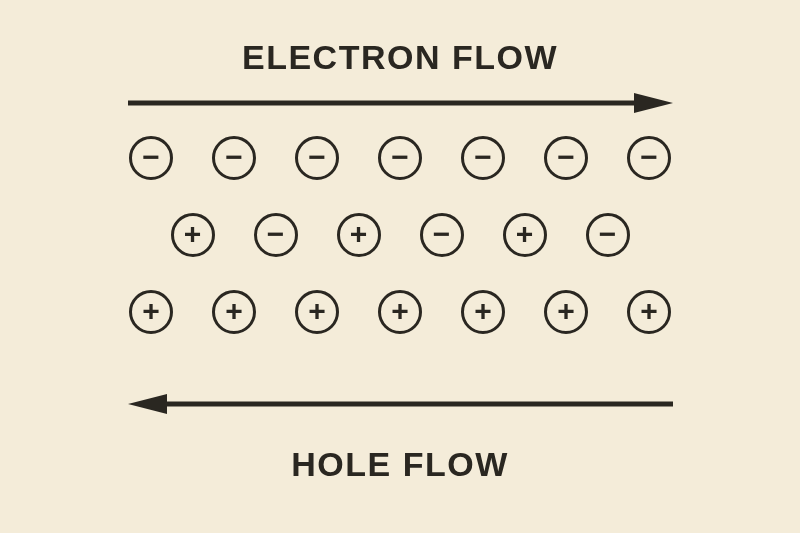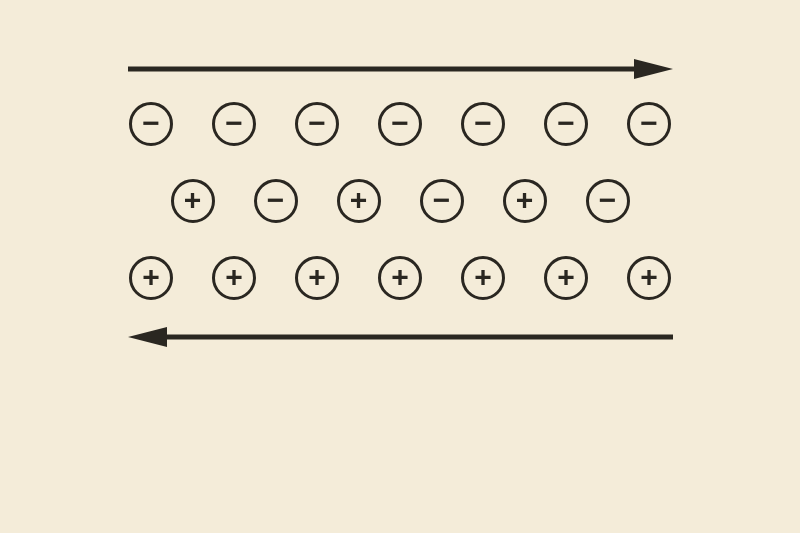--- a/index.html
+++ b/index.html
@@ -64,20 +64,21 @@
   }
   .bottom-label { margin-top: 16px; }
   .top-arrow { margin-top: 16px; }
   .bottom-arrow { margin-top: 24px; margin-bottom: 14px; }
 </style>
 </head>
 <body>
 
 <div class="diagram">
 
+  <div class="flow-label">ELECTRON FLOW</div>
 
   <svg class="arrow top-arrow" width="545" height="26" viewBox="0 0 545 26">
     <line x1="0" y1="13" x2="512" y2="13"></line>
     <polygon points="506,3 545,13 506,23"></polygon>
   </svg>
 
   <div class="charge-row">
       <div class="charge-circle">
         <span class="charge-symbol">−</span>
       </div>
@@ -144,14 +145,15 @@
       <div class="charge-circle">
         <span class="charge-symbol">+</span>
       </div>
     </div>
 
   <svg class="arrow bottom-arrow" width="545" height="26" viewBox="0 0 545 26">
     <line x1="545" y1="13" x2="33" y2="13"></line>
     <polygon points="39,3 0,13 39,23"></polygon>
   </svg>
 
+  <div class="flow-label bottom-label">HOLE FLOW</div>
 
 </div>
 
 </body></html>

